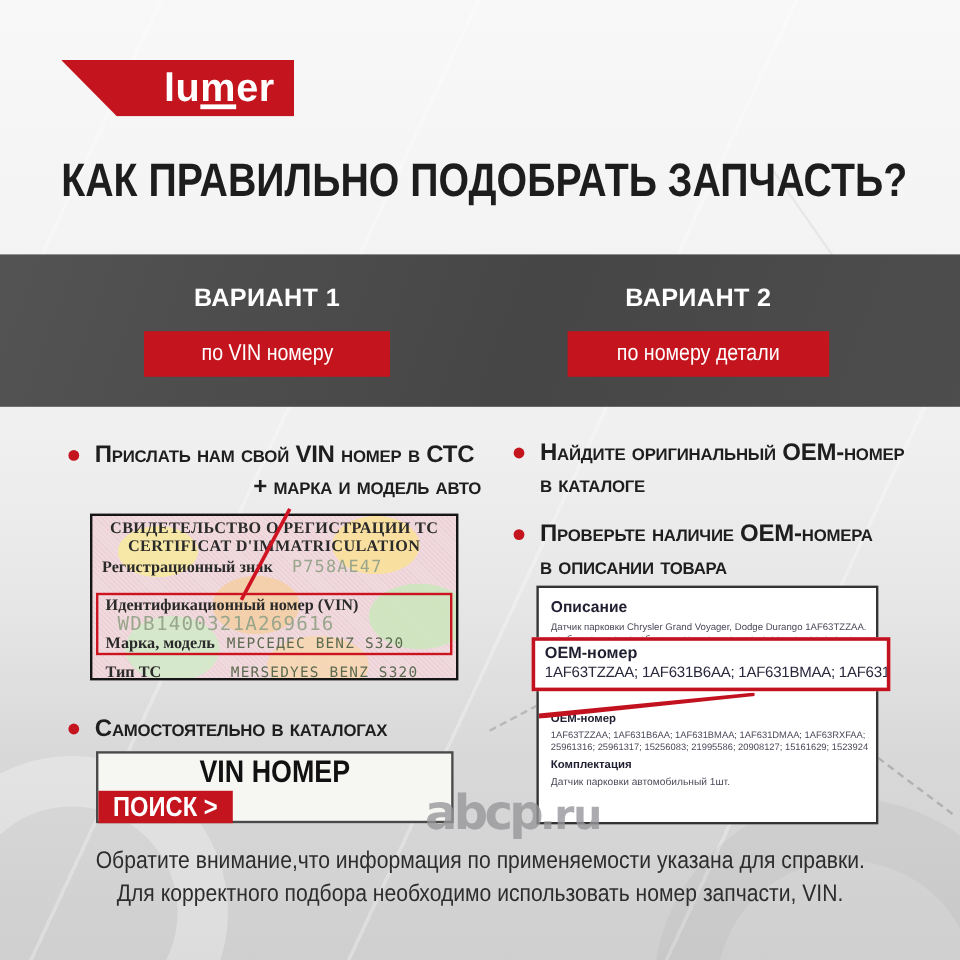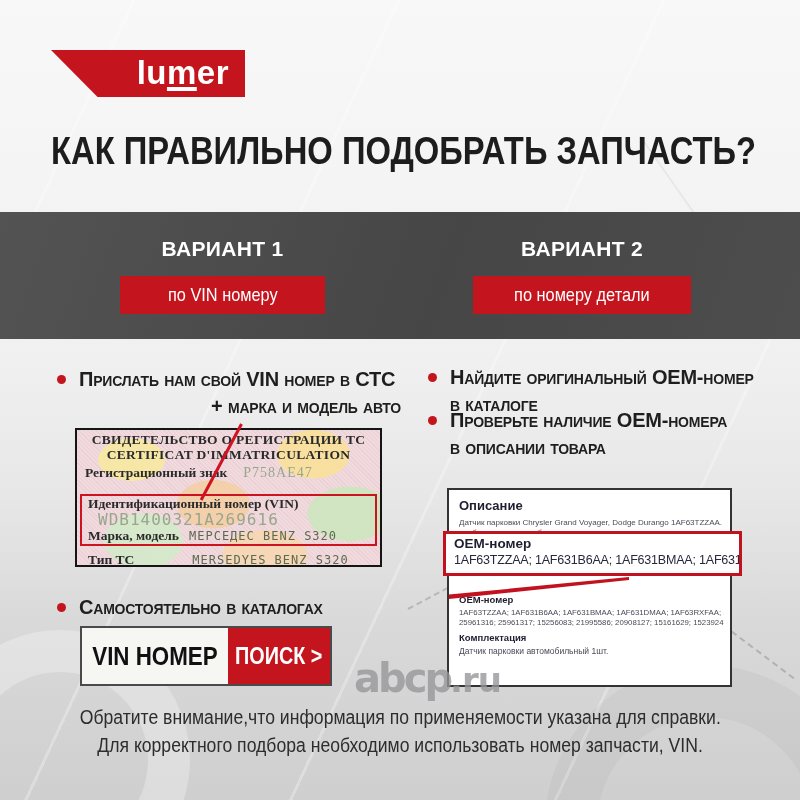--- a/index.html
+++ b/index.html
@@ -44,55 +44,55 @@
   
   .bullet { position:absolute; display:flex; }
   .dot { width:9px; height:9px; border-radius:50%; background:var(--accent-red,#c4151f);
     margin-top:9px; flex:0 0 9px; }
   .btxt { margin-left:13px; font-variant:small-caps; font-weight:bold; font-size:20px;
     color:#1e1e1e; line-height:27px; letter-spacing:-.2px; }
   .bl1 { left:57px; top:366px; } .bl1 .btxt { width:322px; }
   .bl1 .line2 { text-align:right; }
   .bl2 { left:57px; top:594px; }
   .br1 { left:428px; top:364px; }
-  .br2 { left:428px; top:407px; }
+  .br2 { left:428px; top:432px; }
 
   
   .cert { position:absolute; left:75px; top:428px; width:307px; height:139px;
     border:2px solid #151515; font-family:"Liberation Serif", serif; color:#2a2a2a;
     padding:2px 8px; overflow:hidden;
     background-color:#f0dade;
     background-image:
       radial-gradient(55px 35px at 18% 22%, rgba(247,233,160,.9) 0 60%, transparent 61%),
       radial-gradient(60px 40px at 78% 18%, rgba(250,225,150,.85) 0 60%, transparent 61%),
       radial-gradient(70px 45px at 90% 62%, rgba(205,230,190,.9) 0 60%, transparent 61%),
       radial-gradient(60px 40px at 45% 55%, rgba(245,205,150,.7) 0 60%, transparent 61%),
       radial-gradient(65px 45px at 22% 82%, rgba(210,235,200,.85) 0 60%, transparent 61%),
       radial-gradient(70px 40px at 62% 92%, rgba(248,215,170,.75) 0 60%, transparent 61%),
       repeating-linear-gradient(45deg, rgba(200,120,150,.10) 0 1px, transparent 1px 3px); }
   .cert-title { text-align:center; font-weight:bold; font-size:13.5px; line-height:15px; letter-spacing:.3px; }
   .cert-row { display:flex; align-items:baseline; margin-top:4px; }
   .c-label { font-weight:bold; font-size:13.5px; white-space:nowrap; }
   .c-val { font-family:"DejaVu Sans Mono", monospace; letter-spacing:1px; white-space:nowrap; }
   .val-light { color:#99a68c; font-size:14px; }
   .val-dark { color:#5c6a50; font-size:12px; }
-  .regrow { margin-top:3px; } .regrow .c-val { margin-left:16px;font-family:Liberation Serif, serif; }
+  .regrow { margin-top:3px; } .regrow .c-val { margin-left:16px; }
   .cert-redbox { position:absolute; left:3px; right:3px; top:64px; height:52px;
     border:2.5px solid #cc1420; padding:0 6px; }
   .cert-redbox .c-label { font-size:13.5px; line-height:16px; }
   .cert-redbox .vinval { font-size:16px; line-height:16px; }
   .cert-redbox .cert-row { margin-top:0; } .cert-redbox .c-val { margin-left:10px; }
   .typerow { position:absolute; left:11px; top:118px; }
   .typerow .c-val { margin-left:58px; }
   .cert-pointer { position:absolute; left:240px; top:424px; width:3px; height:86px;
     background:#cf1322; transform-origin:top center; transform:rotate(28deg); }
 
   
-  .searchbar { position:absolute; left:80px; top:626px; width:252px; height:60px;
-    border:2px solid #4a4a4a; background:#f6f6f3; display:flex; }
+  .searchbar { position:absolute; left:80px; top:626px; width:298px; height:60px;
+    border:2px solid #4a4a4a; background:#f6f6f3; display:flex;flex-direction:column; }
   .search-field { flex:1; display:flex; align-items:center; justify-content:center;
     font-weight:bold; font-size:26px; color:#111; }
   .search-btn { width:112px; background:var(--accent-red,#c4151f); color:#fff; display:flex;
     align-items:center; justify-content:center; font-weight:bold; font-size:23px; cursor:pointer; }
   .condc { display:inline-block; transform:scaleX(.86); white-space:nowrap; }
 
   
   .card { position:absolute; left:447px; top:488px; width:285px; height:199px;
     background:#fff; border:2px solid #333; color:#4a4a5a; }
   .card > div { position:absolute; left:10px; right:6px; white-space:nowrap; overflow:hidden; }

